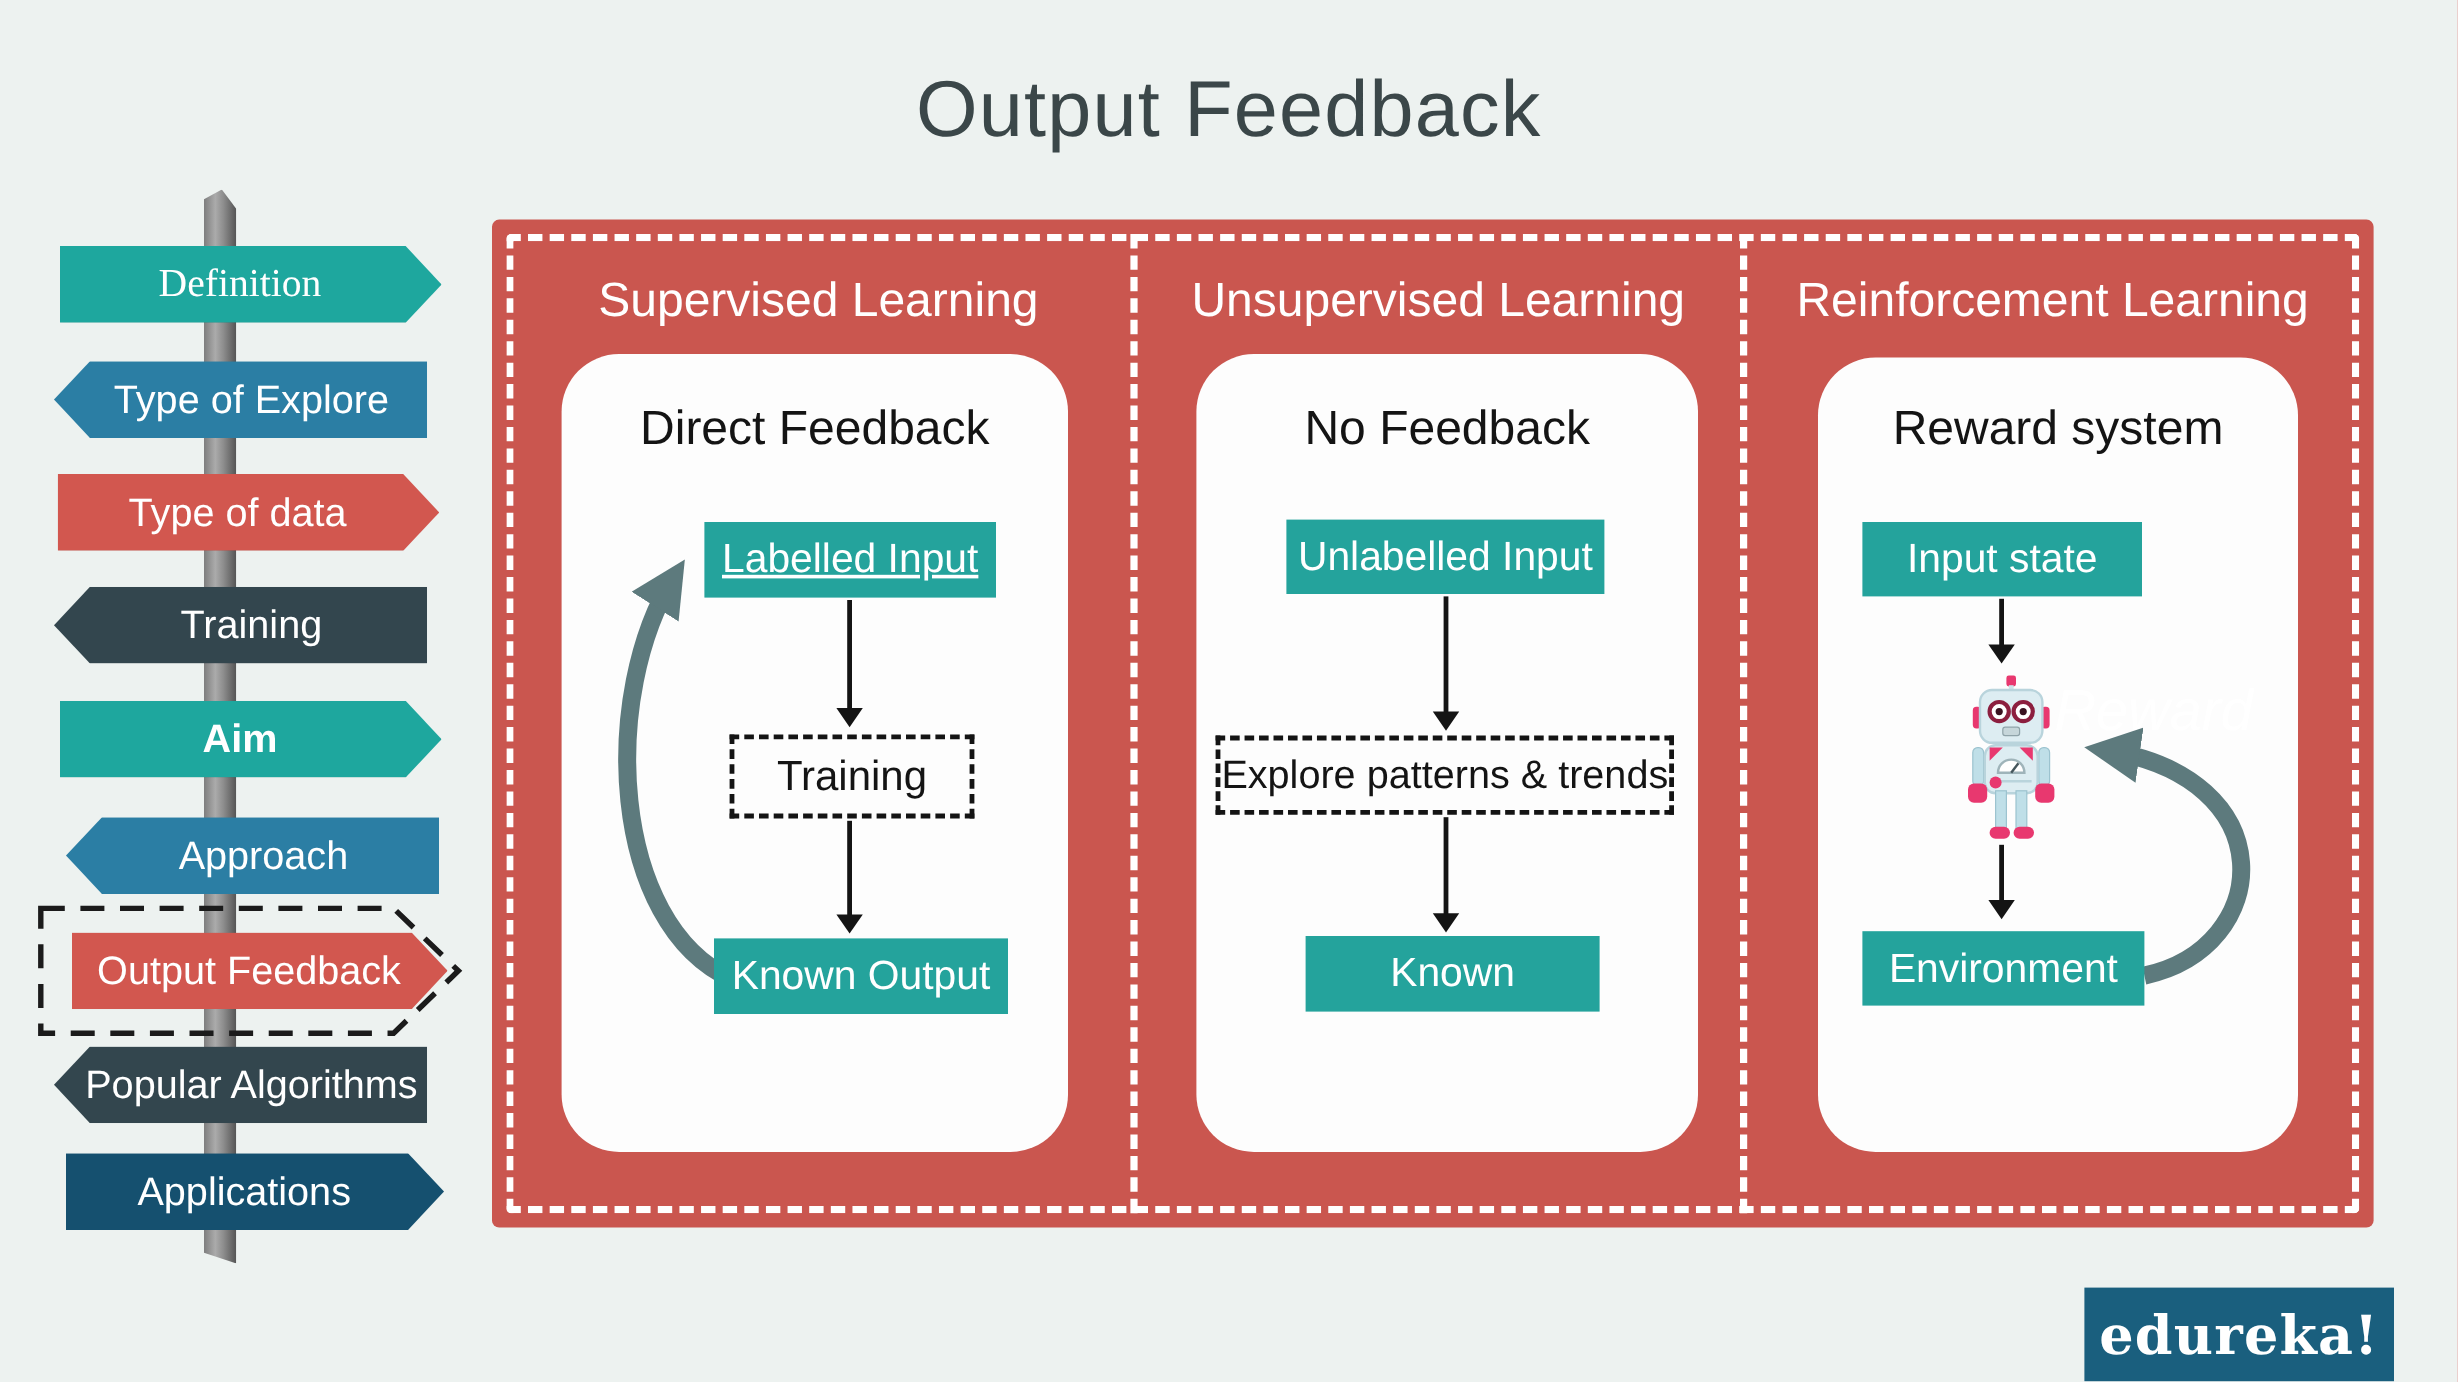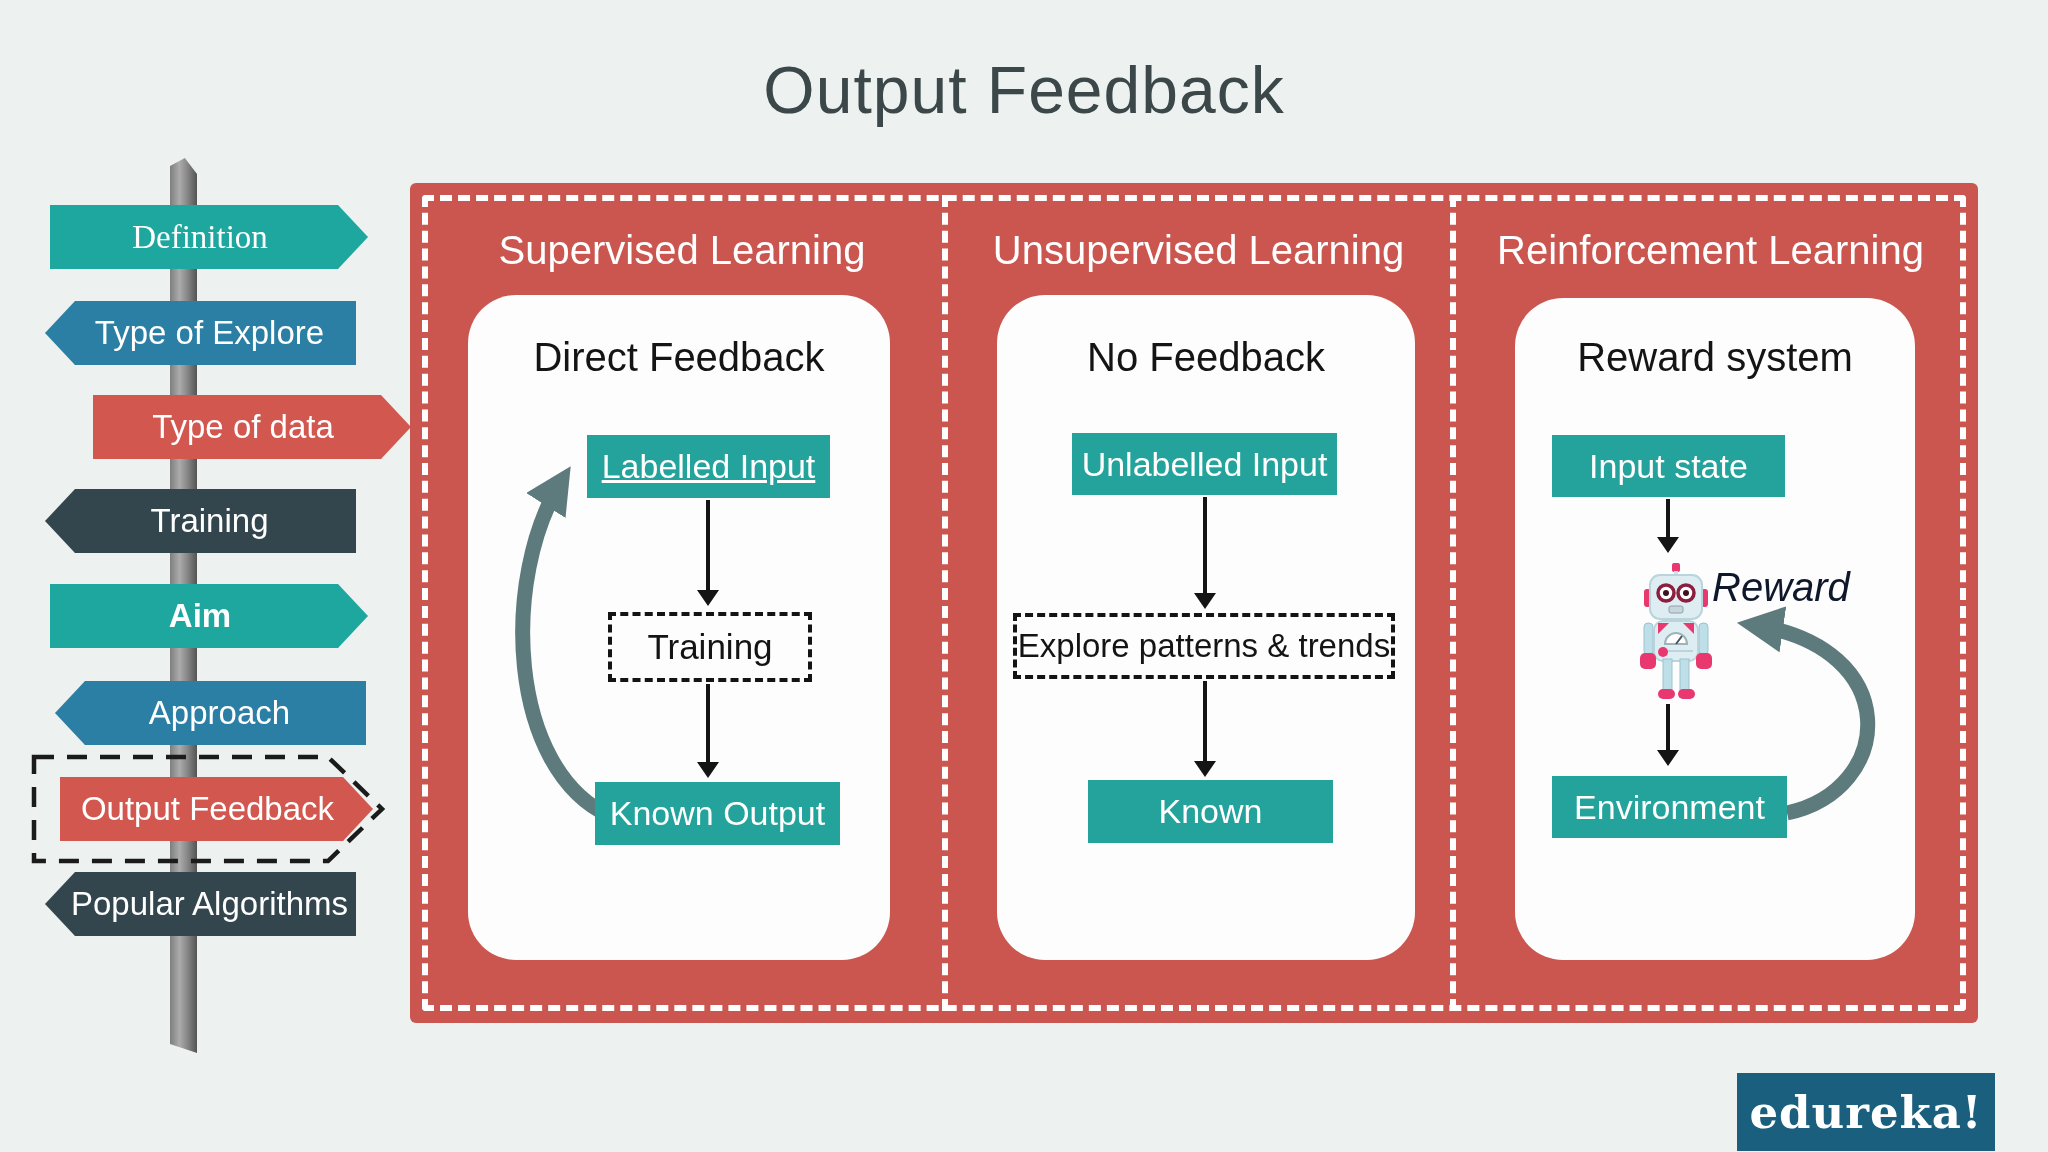--- a/index.html
+++ b/index.html
@@ -63,21 +63,21 @@
     display:flex; align-items:center; justify-content:center; white-space:nowrap;
     background:#fdfdfd; box-sizing:border-box;
   }
   .varrow{position:absolute; width:4px; background:#141414;}
   .varrow::after{
     content:""; position:absolute; left:50%; bottom:-14px; transform:translateX(-50%);
     border-left:11px solid transparent; border-right:11px solid transparent;
     border-top:16px solid #141414;
   }
   .reward-label{
-    position:absolute; font-size:40px; font-style:italic; color:#0f172a; white-space:nowrap;
+    position:absolute; font-size:48px; font-style:italic; color:#ffffff; white-space:nowrap;
   }
   .loop-svg{position:absolute; overflow:visible;}
   
   .logo{
     position:absolute; left:1737px; top:1073px; width:258px; height:78px;
     background:#1a5f7e; display:flex; align-items:center; justify-content:center;
   }
   .logo span{
     color:#fff; font-family:"DejaVu Serif", serif; font-weight:bold; font-size:45px;
     letter-spacing:1px;
@@ -91,21 +91,21 @@
   <div class="page-title">Output Feedback</div>
 
   <div class="pole"></div>
 
   <div class="banner right c-teal" style="left:50px; top:205px; width:300px;font-family:Liberation Serif, serif;">
     <span>Definition</span>
   </div>
   <div class="banner left c-blue" style="left:45px; top:301px; width:293px;">
     <span>Type of Explore</span>
   </div>
-  <div class="banner right c-red" style="left:48px; top:395px; width:300px;margin-left:45px;">
+  <div class="banner right c-red" style="left:48px; top:395px; width:300px;">
     <span>Type of data</span>
   </div>
   <div class="banner left c-dark" style="left:45px; top:489px; width:293px;">
     <span>Training</span>
   </div>
   <div class="banner right c-teal" style="left:50px; top:584px; width:300px;font-weight:bold;">
     <span>Aim</span>
   </div>
   <div class="banner left c-blue" style="left:55px; top:681px; width:293px;align-items:center;">
     <span>Approach</span>
@@ -113,20 +113,23 @@
 
   <svg class="active-outline" width="360" height="112">
     <polygon points="4,4 298,4 352,56 298,108 4,108" fill="none" stroke="#1b1b1b" stroke-width="4.5" stroke-dasharray="20 13"></polygon>
   </svg>
   <div class="banner right c-red" style="left:60px; top:777px; width:295px;">
     <span>Output Feedback</span>
   </div>
 
   <div class="banner left c-dark" style="left:45px; top:872px; width:293px;">
     <span>Popular Algorithms</span>
+  </div>
+  <div class="banner right c-navy" style="left:55px; top:961px; width:297px;">
+    <span>Applications</span>
   </div>
 
   <div class="panel">
     <div class="panel-inner-border"></div>
     <div class="panel-divider" style="left:532px;"></div>
     <div class="panel-divider" style="left:1040px;"></div>
 
     <div class="col-header" style="left:12px;  width:520px;">Supervised Learning</div>
     <div class="col-header" style="left:537px; width:503px;">Unsupervised Learning</div>
     <div class="col-header" style="left:1045px; width:511px;">Reinforcement Learning</div>

